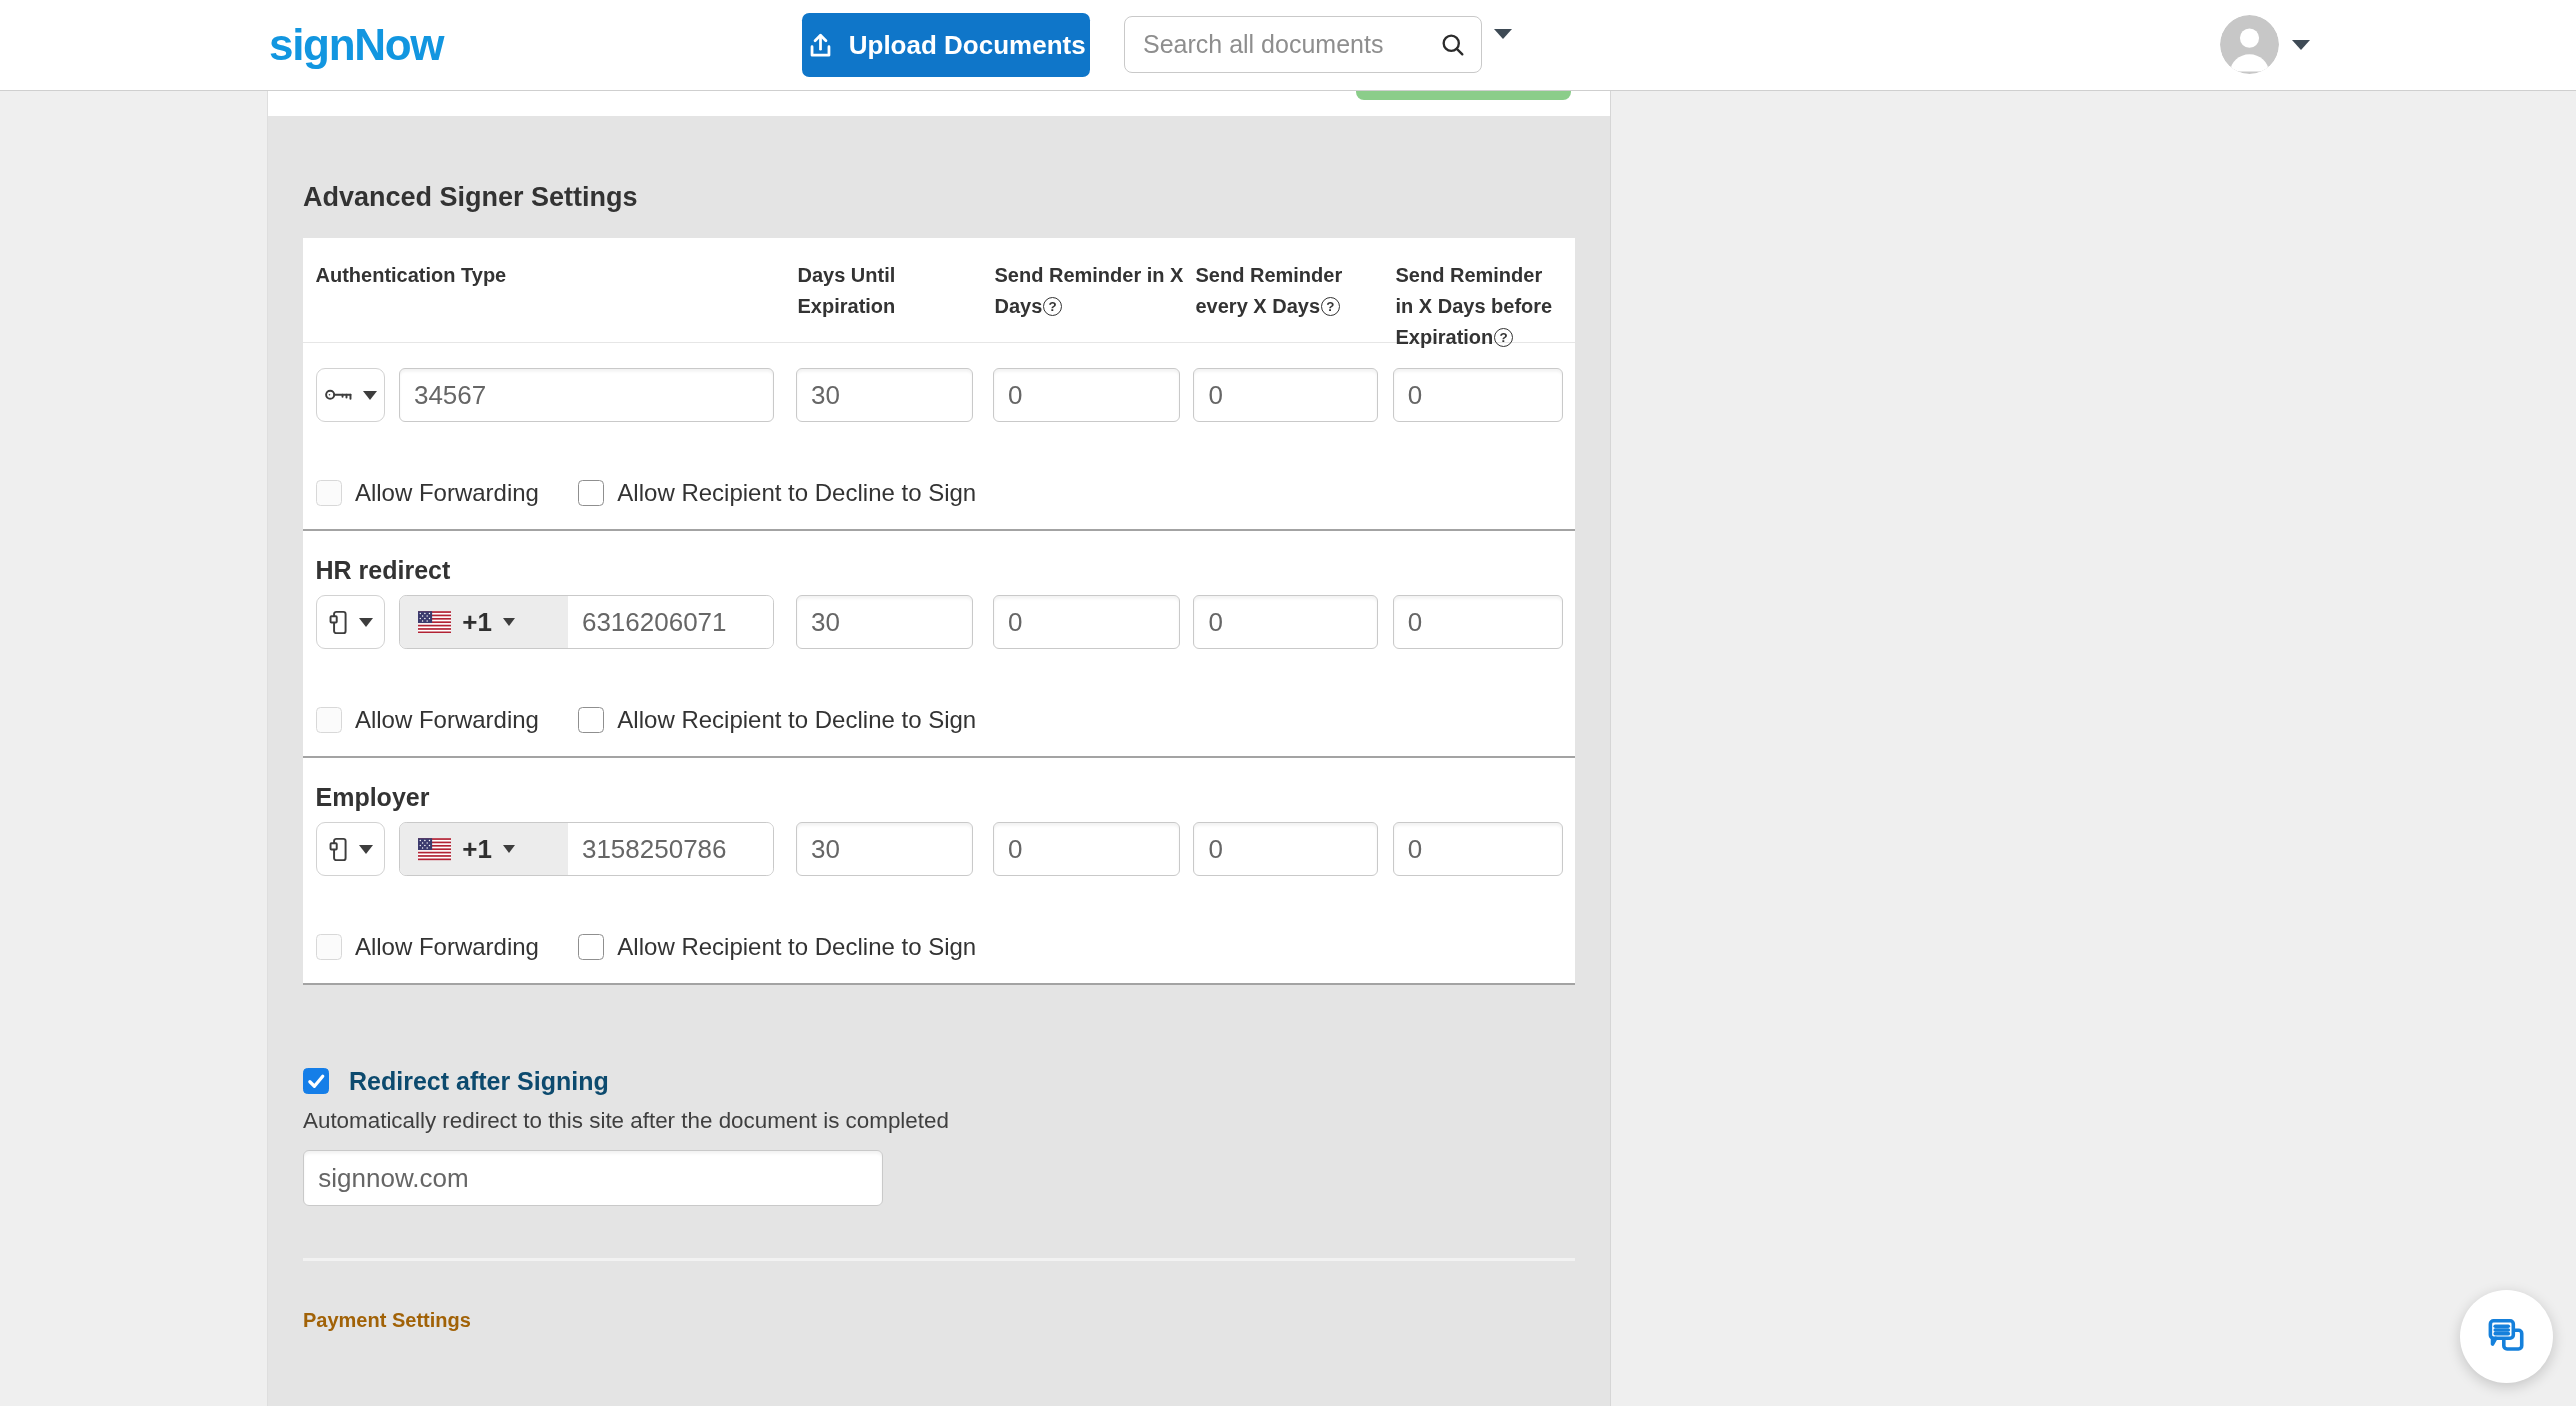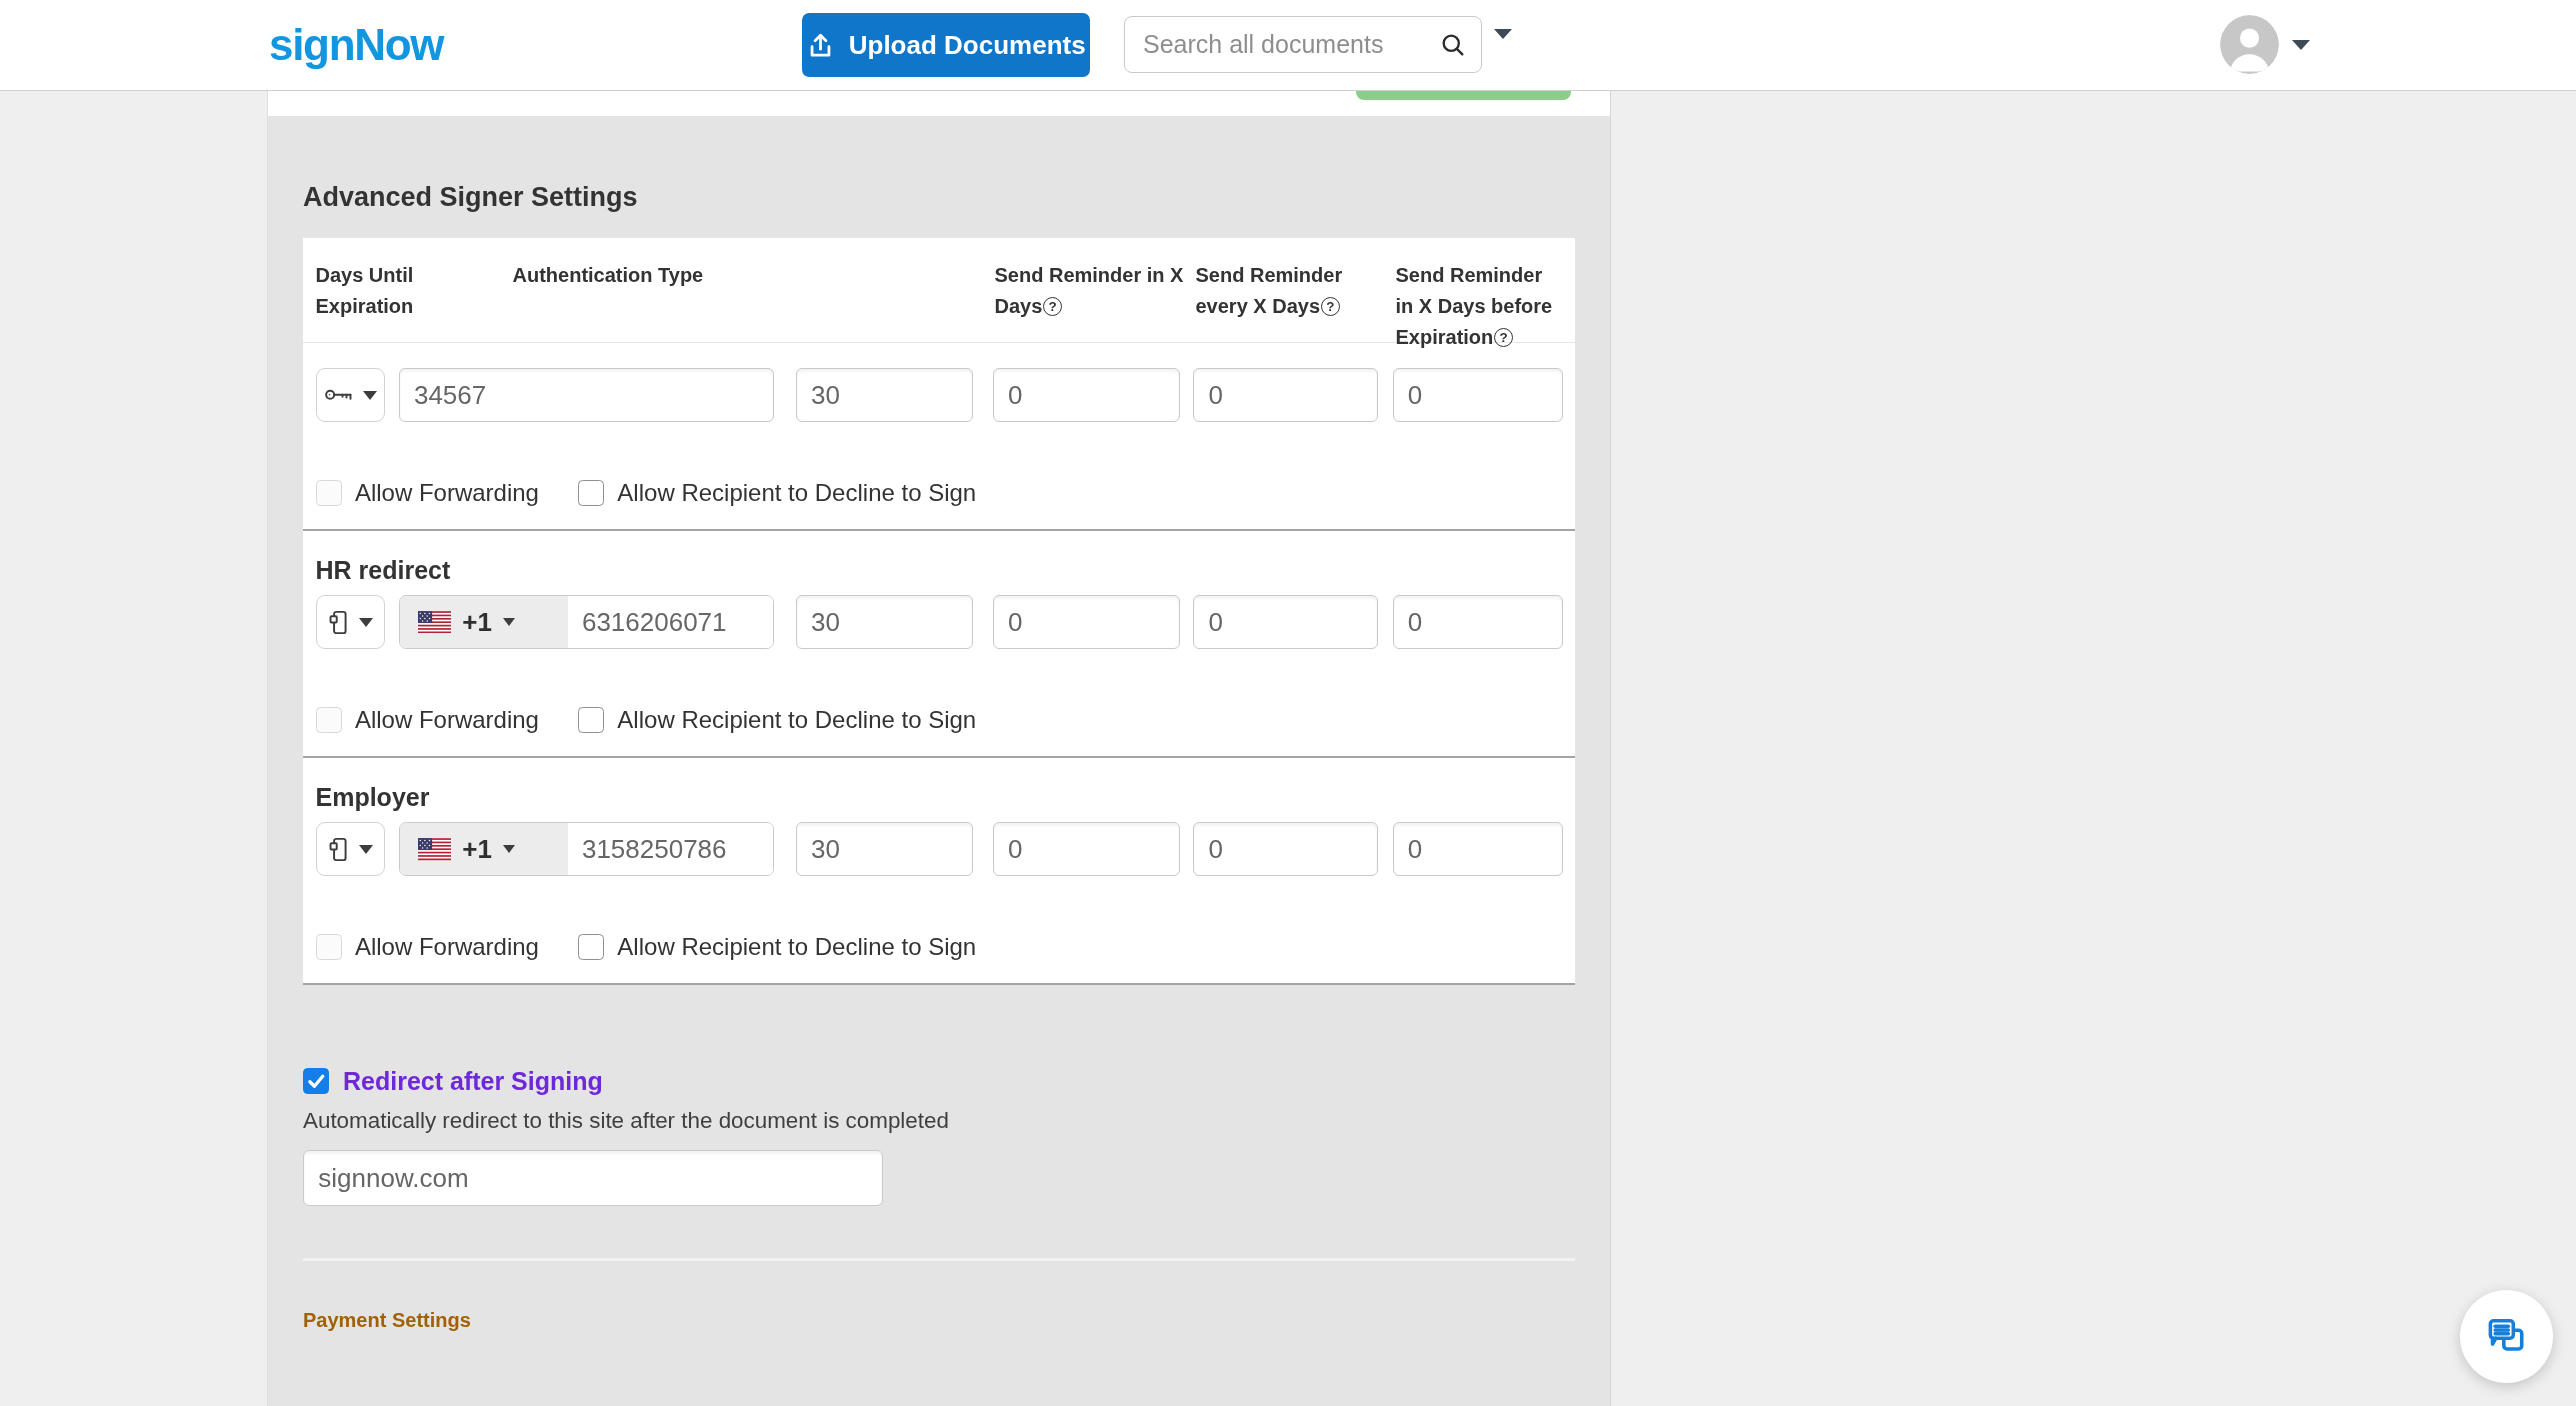--- a/index.html
+++ b/index.html
@@ -85,21 +85,21 @@
   .cb { width:26px; height:26px; border-radius:4.5px; display:inline-flex;
         align-items:center; justify-content:center; cursor:pointer; flex:none; }
   .cb-light { border:1.8px solid #d8d8d8; background:#fbfbfb; }
   .cb-dark  { border:1.8px solid #8f8f8f; background:#fff; }
   .cb-checked { background:#157ee8; border:1.8px solid #157ee8; }
   .cb-label { font-size:24px; color:#333; margin-left:13.4px; }
   .cb2 { margin-left:39px; }
 
   
   .redirect-row { display:flex; align-items:center; margin-top:82px; }
-  .redirect-label { font-size:25px; font-weight:700; color:#6d28d9; margin-left:14px; }
+  .redirect-label { font-size:25px; font-weight:700; color:#0c4a6e; margin-left:20px; }
   .helper { font-size:22.4px; color:#3f3f3f; margin-top:12.5px; }
   .url-inp { display:block; width:580px; height:56px; margin-top:16px; }
   .divider { height:2.7px; background:#f2f2f2; margin-top:52px; }
   .payment-title { font-size:20px; font-weight:700; color:#a16207; margin-top:48px; }
 
   
   .chat-fab { position:absolute; left:2460px; top:1290px; width:93px; height:93px;
               border-radius:50%; background:#fff; border:none; cursor:pointer;
               box-shadow:0 3.6px 14.3px rgba(0,0,0,0.18); display:flex;
               align-items:center; justify-content:center; }
@@ -163,22 +163,22 @@
       <button class="green-partial-btn"></button>
     </div>
 
     <div class="panel">
 
       <div class="section-title">Advanced Signer Settings</div>
 
       <div class="table-card">
 
         <div class="table-head">
+          <div class="th c1">Authentication Type</div>
           <div class="th c2">Days Until Expiration</div>
-          <div class="th c1">Authentication Type</div>
           <div class="th c3">
             <span>Send Reminder in X Days</span><span class="help-icon">?</span>
           </div>
           <div class="th c4">
             <span>Send Reminder every X Days</span><span class="help-icon">?</span>
           </div>
           <div class="th c5">
             <span>Send Reminder in X Days before Expiration</span><span class="help-icon">?</span>
           </div>
         </div>

